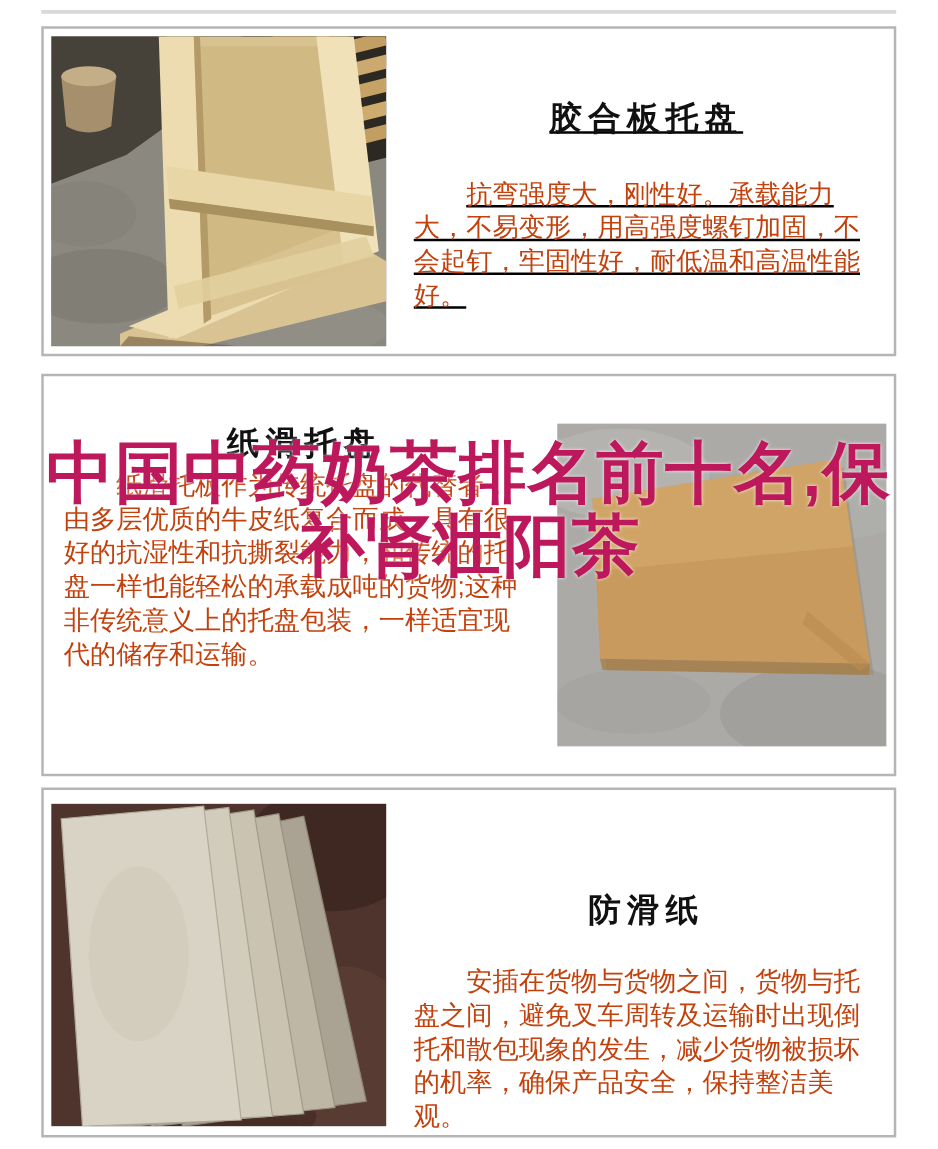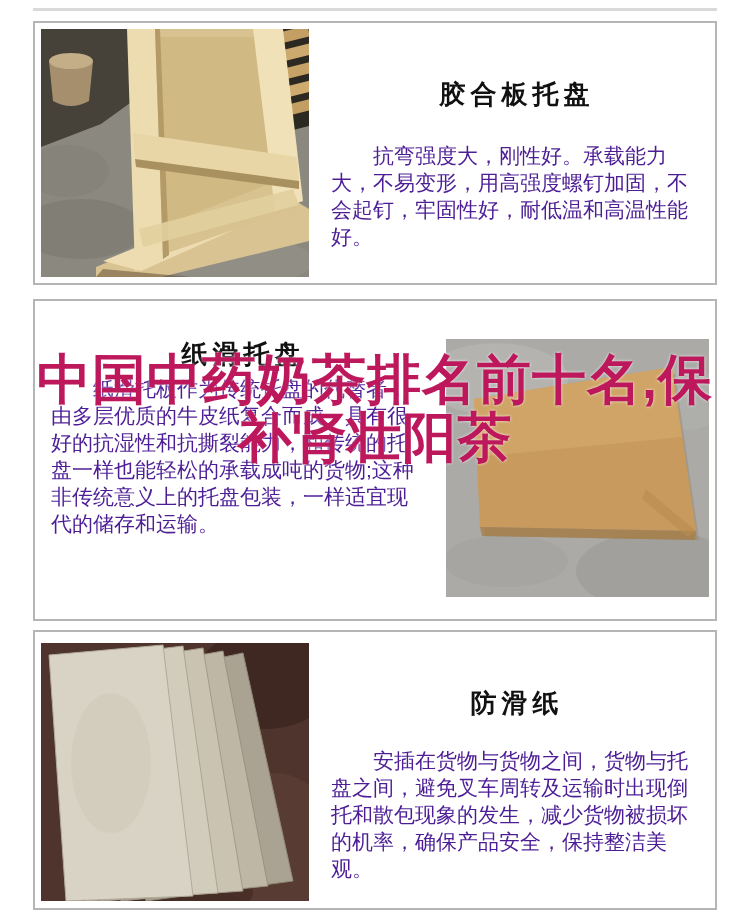--- a/index.html
+++ b/index.html
@@ -12,29 +12,29 @@
   .card-2{top:299px;height:322px;}
   .card-3{top:630px;height:280px;}
   .photo{flex:0 0 auto;overflow:hidden;background:#888;}
   .photo svg{display:block;}
   .photo-1{width:268px;height:248px;}
   .photo-2{width:263px;height:258px;margin-left:auto;margin-top:32px;}
   .photo-3{width:268px;height:258px;margin-top:5px;}
   .text-col{flex:1 1 auto;display:flex;flex-direction:column;min-width:0;}
   .text-col h2{margin:0;font-size:26px;font-weight:bold;letter-spacing:5px;
                text-align:center;color:#111;}
-  .text-col p{margin:0;font-size:21px;line-height:27px;color:#4c1d95;text-indent:2em;}
-  .text-col-1{padding-left:22px;padding-right:6px;}
+  .text-col p{margin:0;font-size:21px;line-height:27px;color:#c2410c;text-indent:2em;}
+  .text-col-1{padding-left:22px;padding-right:6px;text-decoration:underline;}
   .text-col-1 h2{margin-top:48px;}
   .text-col-1 p{margin-top:30px;}
   .text-col-2{flex:0 0 385px;padding-left:10px;padding-right:0;}
   .text-col-2 h2{margin-top:30px;font-family:Liberation Serif, serif;}
   .text-col-2 p{margin-top:3px;width:372px;}
   .text-col-3{padding-left:22px;padding-right:6px;}
-  .text-col-3 h2{margin-top:48px;}
+  .text-col-3 h2{margin-top:73px;}
   .text-col-3 p{margin-top:26px;}
   .overlay-title{position:absolute;top:350px;left:0;width:750px;text-align:center;
       font-weight:bold;font-size:54px;line-height:58px;letter-spacing:1px;
       color:#be185d;text-shadow:0 0 3px rgba(255,255,255,0.85);pointer-events:none;}
   .overlay-title div{white-space:nowrap;}
 </style>
 </head>
 <body>
 
 <div class="page">

